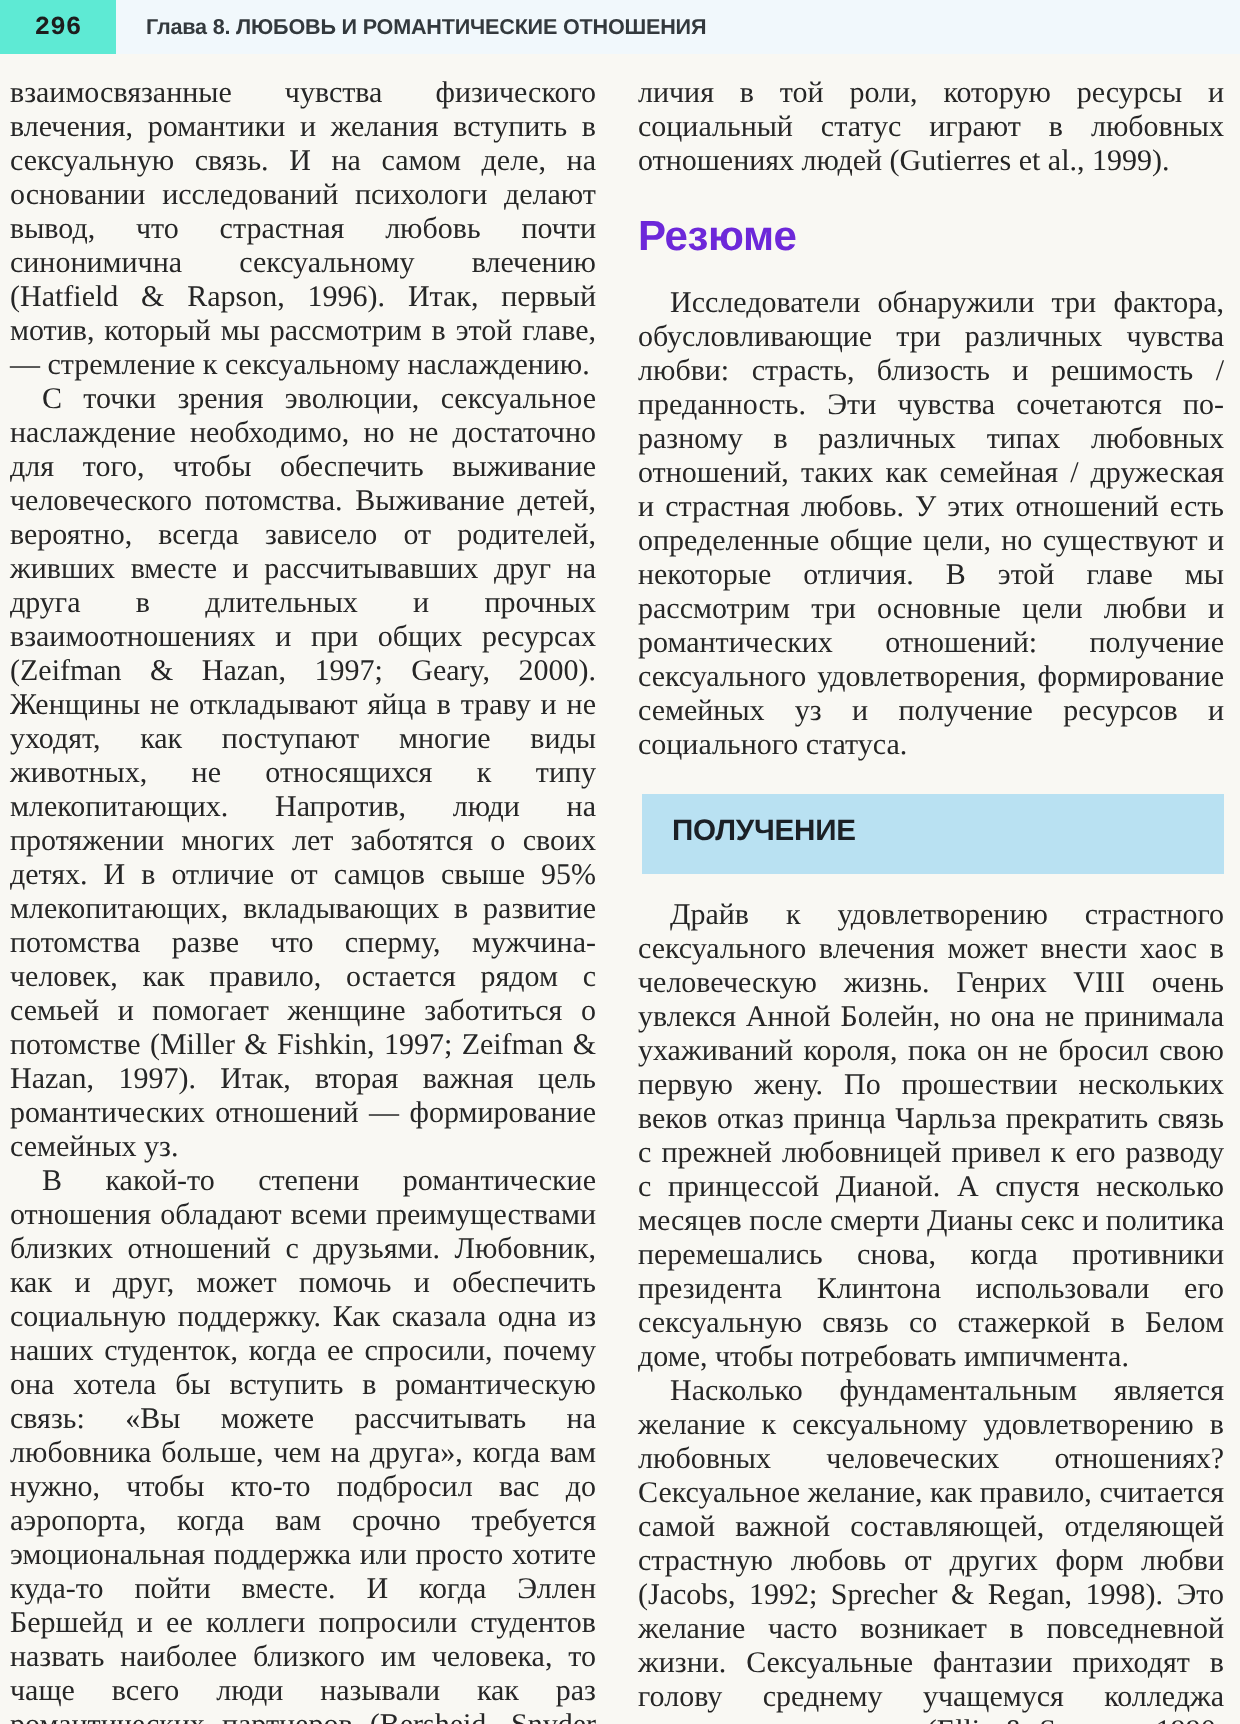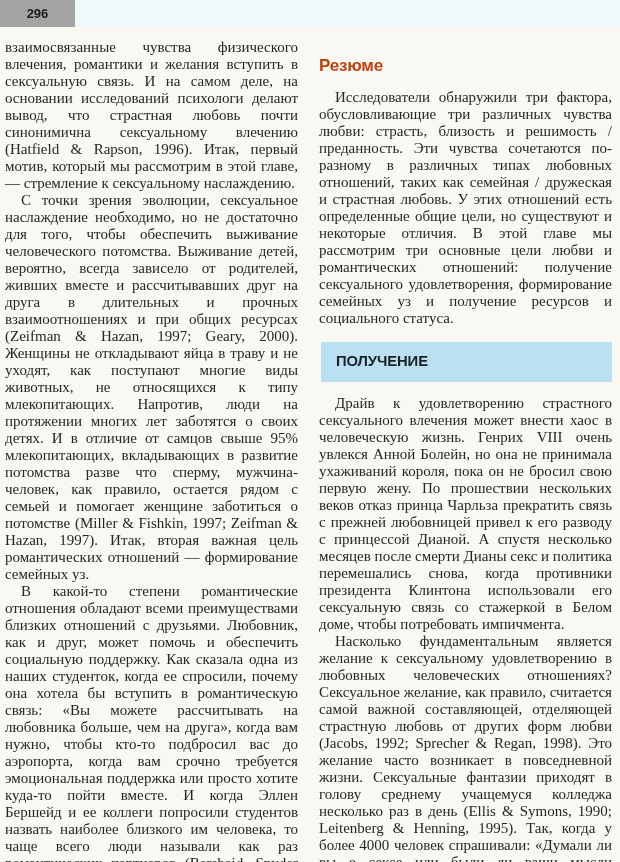--- a/index.html
+++ b/index.html
@@ -21,26 +21,26 @@
     box-sizing: border-box;
   }
   
   .runhead {
     display: flex;
     align-items: stretch;
     height: 27px;
     background: #f1f8fc;
   }
   .pagenum-box {
-    width: 75px;
-    background: #a3a3a3;
+    width: 58px;
+    background: #5eead4;
     display: flex;
     align-items: center;
     justify-content: center;
-    font-family: Liberation Sans, sans-serif;
+    font-family: Liberation Mono, monospace;
     font-weight: 700;
     font-size: 13px;
     color: #1d1d1d;
   }
   .chapter-title {
     display: flex;
     align-items: center;
     margin-left: 15px;
     font-family: "Liberation Sans", sans-serif;
     font-weight: 700;
@@ -67,22 +67,22 @@
     hyphens: auto;
     -webkit-hyphens: auto;
   }
   .col p.indent {
     text-indent: 16px;
   }
   
   .summary-heading {
     font-family: "Liberation Sans", sans-serif;
     font-weight: 700;
-    font-size: 17px;
-    color: #c2410c;
+    font-size: 21px;
+    color: #6d28d9;
     margin: 17px 0 13px 0;
     letter-spacing: -0.2px;
   }
   
   .section-box {
     background: #b9e1f2;
     margin: 15px 0 13px 2px;
     padding: 10px 14px 11px 15px;
   }
   .section-box .line {
@@ -96,31 +96,33 @@
 </style>
 </head>
 <body>
 
 <div class="page">
 
   <div class="runhead">
     <div class="pagenum-box">
       <span>296</span>
     </div>
+    <div class="chapter-title">Глава 8. ЛЮБОВЬ И РОМАНТИЧЕСКИЕ ОТНОШЕНИЯ</div>
   </div>
 
   <div class="columns">
 
     <div class="col">
       <p>взаимосвязанные чувства физического влечения, романтики и желания вступить в сексуальную связь. И на самом деле, на основании исследований психологи делают вывод, что страстная любовь почти синонимична сексуальному влечению (Hatfield &amp; Rapson, 1996). Итак, первый мотив, который мы рассмотрим в этой главе, — стремление к сексуальному наслаждению.</p>
       <p class="indent">С точки зрения эволюции, сексуальное наслаждение необходимо, но не достаточно для того, чтобы обеспечить выживание человеческого потомства. Выживание детей, вероятно, всегда зависело от родителей, живших вместе и рассчитывавших друг на друга в длительных и прочных взаимоотношениях и при общих ресурсах (Zeifman &amp; Hazan, 1997; Geary, 2000). Женщины не откладывают яйца в траву и не уходят, как поступают многие виды животных, не относящихся к типу млекопитающих. Напротив, люди на протяжении многих лет заботятся о своих детях. И в отличие от самцов свыше 95% млекопитающих, вкладывающих в развитие потомства разве что сперму, мужчина-человек, как правило, остается рядом с семьей и помогает женщине заботиться о потомстве (Miller &amp; Fishkin, 1997; Zeifman &amp; Hazan, 1997). Итак, вторая важная цель романтических отношений — формирование семейных уз.</p>
       <p class="indent">В какой-то степени романтические отношения обладают всеми преимуществами близких отношений с друзьями. Любовник, как и друг, может помочь и обеспечить социальную поддержку. Как сказала одна из наших студенток, когда ее спросили, почему она хотела бы вступить в романтическую связь: «Вы можете рассчитывать на любовника больше, чем на друга», когда вам нужно, чтобы кто-то подбросил вас до аэропорта, когда вам срочно требуется эмоциональная поддержка или просто хотите куда-то пойти вместе. И когда Эллен Бершейд и ее коллеги попросили студентов назвать наиболее близкого им человека, то чаще всего люди называли как раз романтических партнеров (Bersheid, Snyder &amp; Omoto, 1989). Таким образом, результаты исследований, обсуждавшихся нами в главе 7 «Установление связей и дружба», рассматривавшие вознаграждения дружбы, в основном подходят и для многих видов романтических отношений. В этой главе мы расскажем об уникальных качествах романтических отношений, способствующих приобретению человеком дополнительных ресурсов и социального статуса. Любовники непосредственно делятся источниками доходов и статусом и передают эти блага своим детям, в то время как друзья почти никогда так не поступают. Как мы увидим, существуют интересные половые раз-</p>
     </div>
 
     <div class="col">
+      <p>личия в той роли, которую ресурсы и социальный статус играют в любовных отношениях людей (Gutierres et al., 1999).</p>
 
       <div class="summary-heading">Резюме</div>
 
       <p class="indent">Исследователи обнаружили три фактора, обусловливающие три различных чувства любви: страсть, близость и решимость / преданность. Эти чувства сочетаются по-разному в различных типах любовных отношений, таких как семейная / дружеская и страстная любовь. У этих отношений есть определенные общие цели, но существуют и некоторые отличия. В этой главе мы рассмотрим три основные цели любви и романтических отношений: получение сексуального удовлетворения, формирование семейных уз и получение ресурсов и социального статуса.</p>
 
       <div class="section-box">
         <div class="line">ПОЛУЧЕНИЕ</div>
       </div>
 
       <p class="indent">Драйв к удовлетворению страстного сексуального влечения может внести хаос в человеческую жизнь. Генрих VIII очень увлекся Анной Болейн, но она не принимала ухаживаний короля, пока он не бросил свою первую жену. По прошествии нескольких веков отказ принца Чарльза прекратить связь с прежней любовницей привел к его разводу с принцессой Дианой. А спустя несколько месяцев после смерти Дианы секс и политика перемешались снова, когда противники президента Клинтона использовали его сексуальную связь со стажеркой в Белом доме, чтобы потребовать импичмента.</p>

